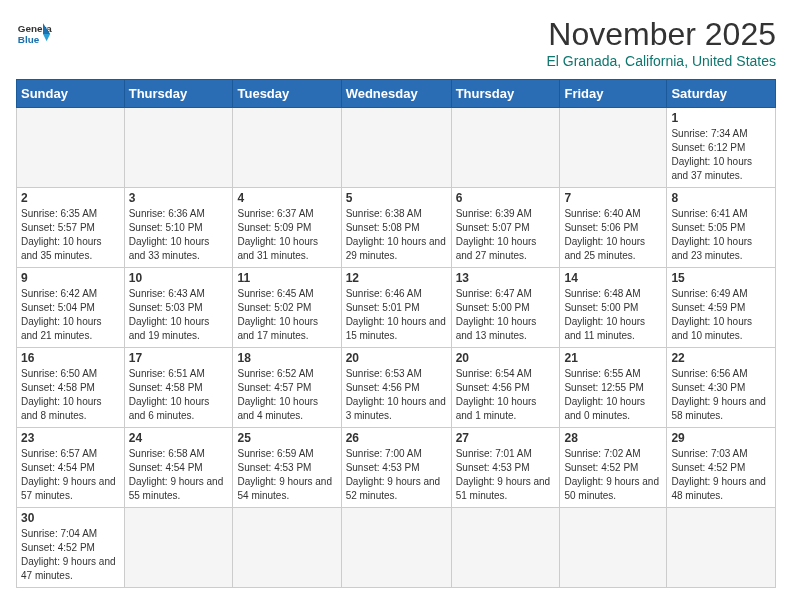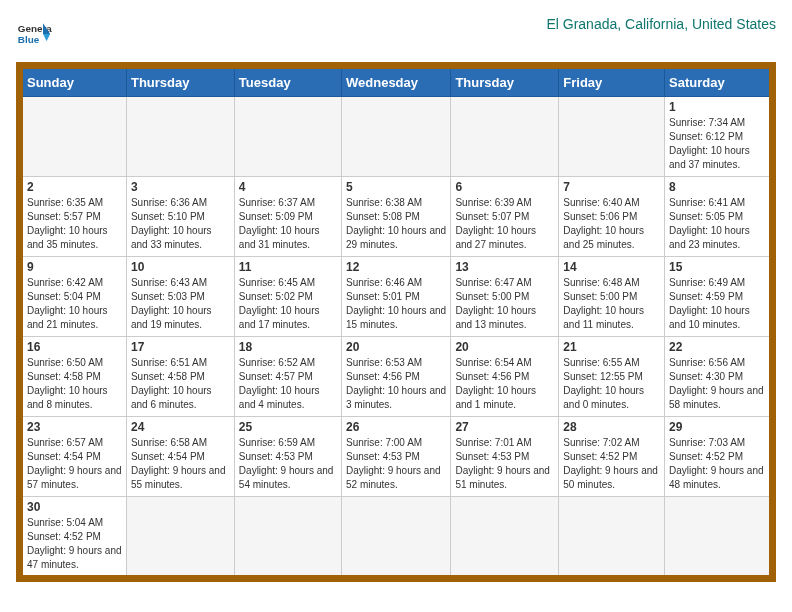--- a/index.html
+++ b/index.html
@@ -33,21 +33,21 @@
       color: #333;
       font-weight: normal;
     }
     .location {
       font-size: 14px;
       color: #0f766e;
     }
     .calendar {
       width: 100%;
       border-collapse: collapse;
-      border: 7px solid #a16207;
+      border: 1px solid #a16207;
     }
     .calendar th {
       background: #2a6db5;
       color: #fff;
       font-size: 13px;
       font-weight: bold;
       padding: 6px 4px;
       text-align: left;
       border: 1px solid #1a5a9a;
     }
@@ -85,20 +85,21 @@
 <div class="header">
   <div class="logo">
     <svg class="logo-icon" viewBox="0 0 40 40" xmlns="http://www.w3.org/2000/svg">
       <text x="2" y="18" font-size="11" fill="#333" font-family="Arial" font-weight="bold">General</text>
       <text x="2" y="30" font-size="11" fill="#1a6faf" font-family="Arial" font-weight="bold">Blue</text>
       <polygon points="30,8 38,20 30,20" fill="#1a6faf"></polygon>
       <polygon points="30,20 38,20 34,28" fill="#2d9fd8"></polygon>
     </svg>
   </div>
   <div class="title-block">
+    <div class="month-title">November 2025</div>
     <div class="location">El Granada, California, United States</div>
   </div>
 </div>
 
 <table class="calendar">
   <thead>
     <tr>
     <th>Sunday</th>
         <th>Thursday</th>
         <th>Tuesday</th>
@@ -295,21 +296,21 @@
         <td>
           <span class="day-num">29</span>
           <div class="day-info">Sunrise: 7:03 AM
 Sunset: 4:52 PM
 Daylight: 9 hours and 48 minutes.</div>
         </td>
       </tr>
       <tr class="week-row">
         <td>
           <span class="day-num">30</span>
-          <div class="day-info">Sunrise: 5:04 AM
+          <div class="day-info">Sunrise: 7:04 AM
 Sunset: 4:52 PM
 Daylight: 9 hours and 47 minutes.</div>
         </td>
         <td class="empty"></td>
         <td class="empty"></td>
         <td class="empty"></td>
         <td class="empty"></td>
         <td class="empty"></td>
         <td class="empty"></td>
       </tr>

